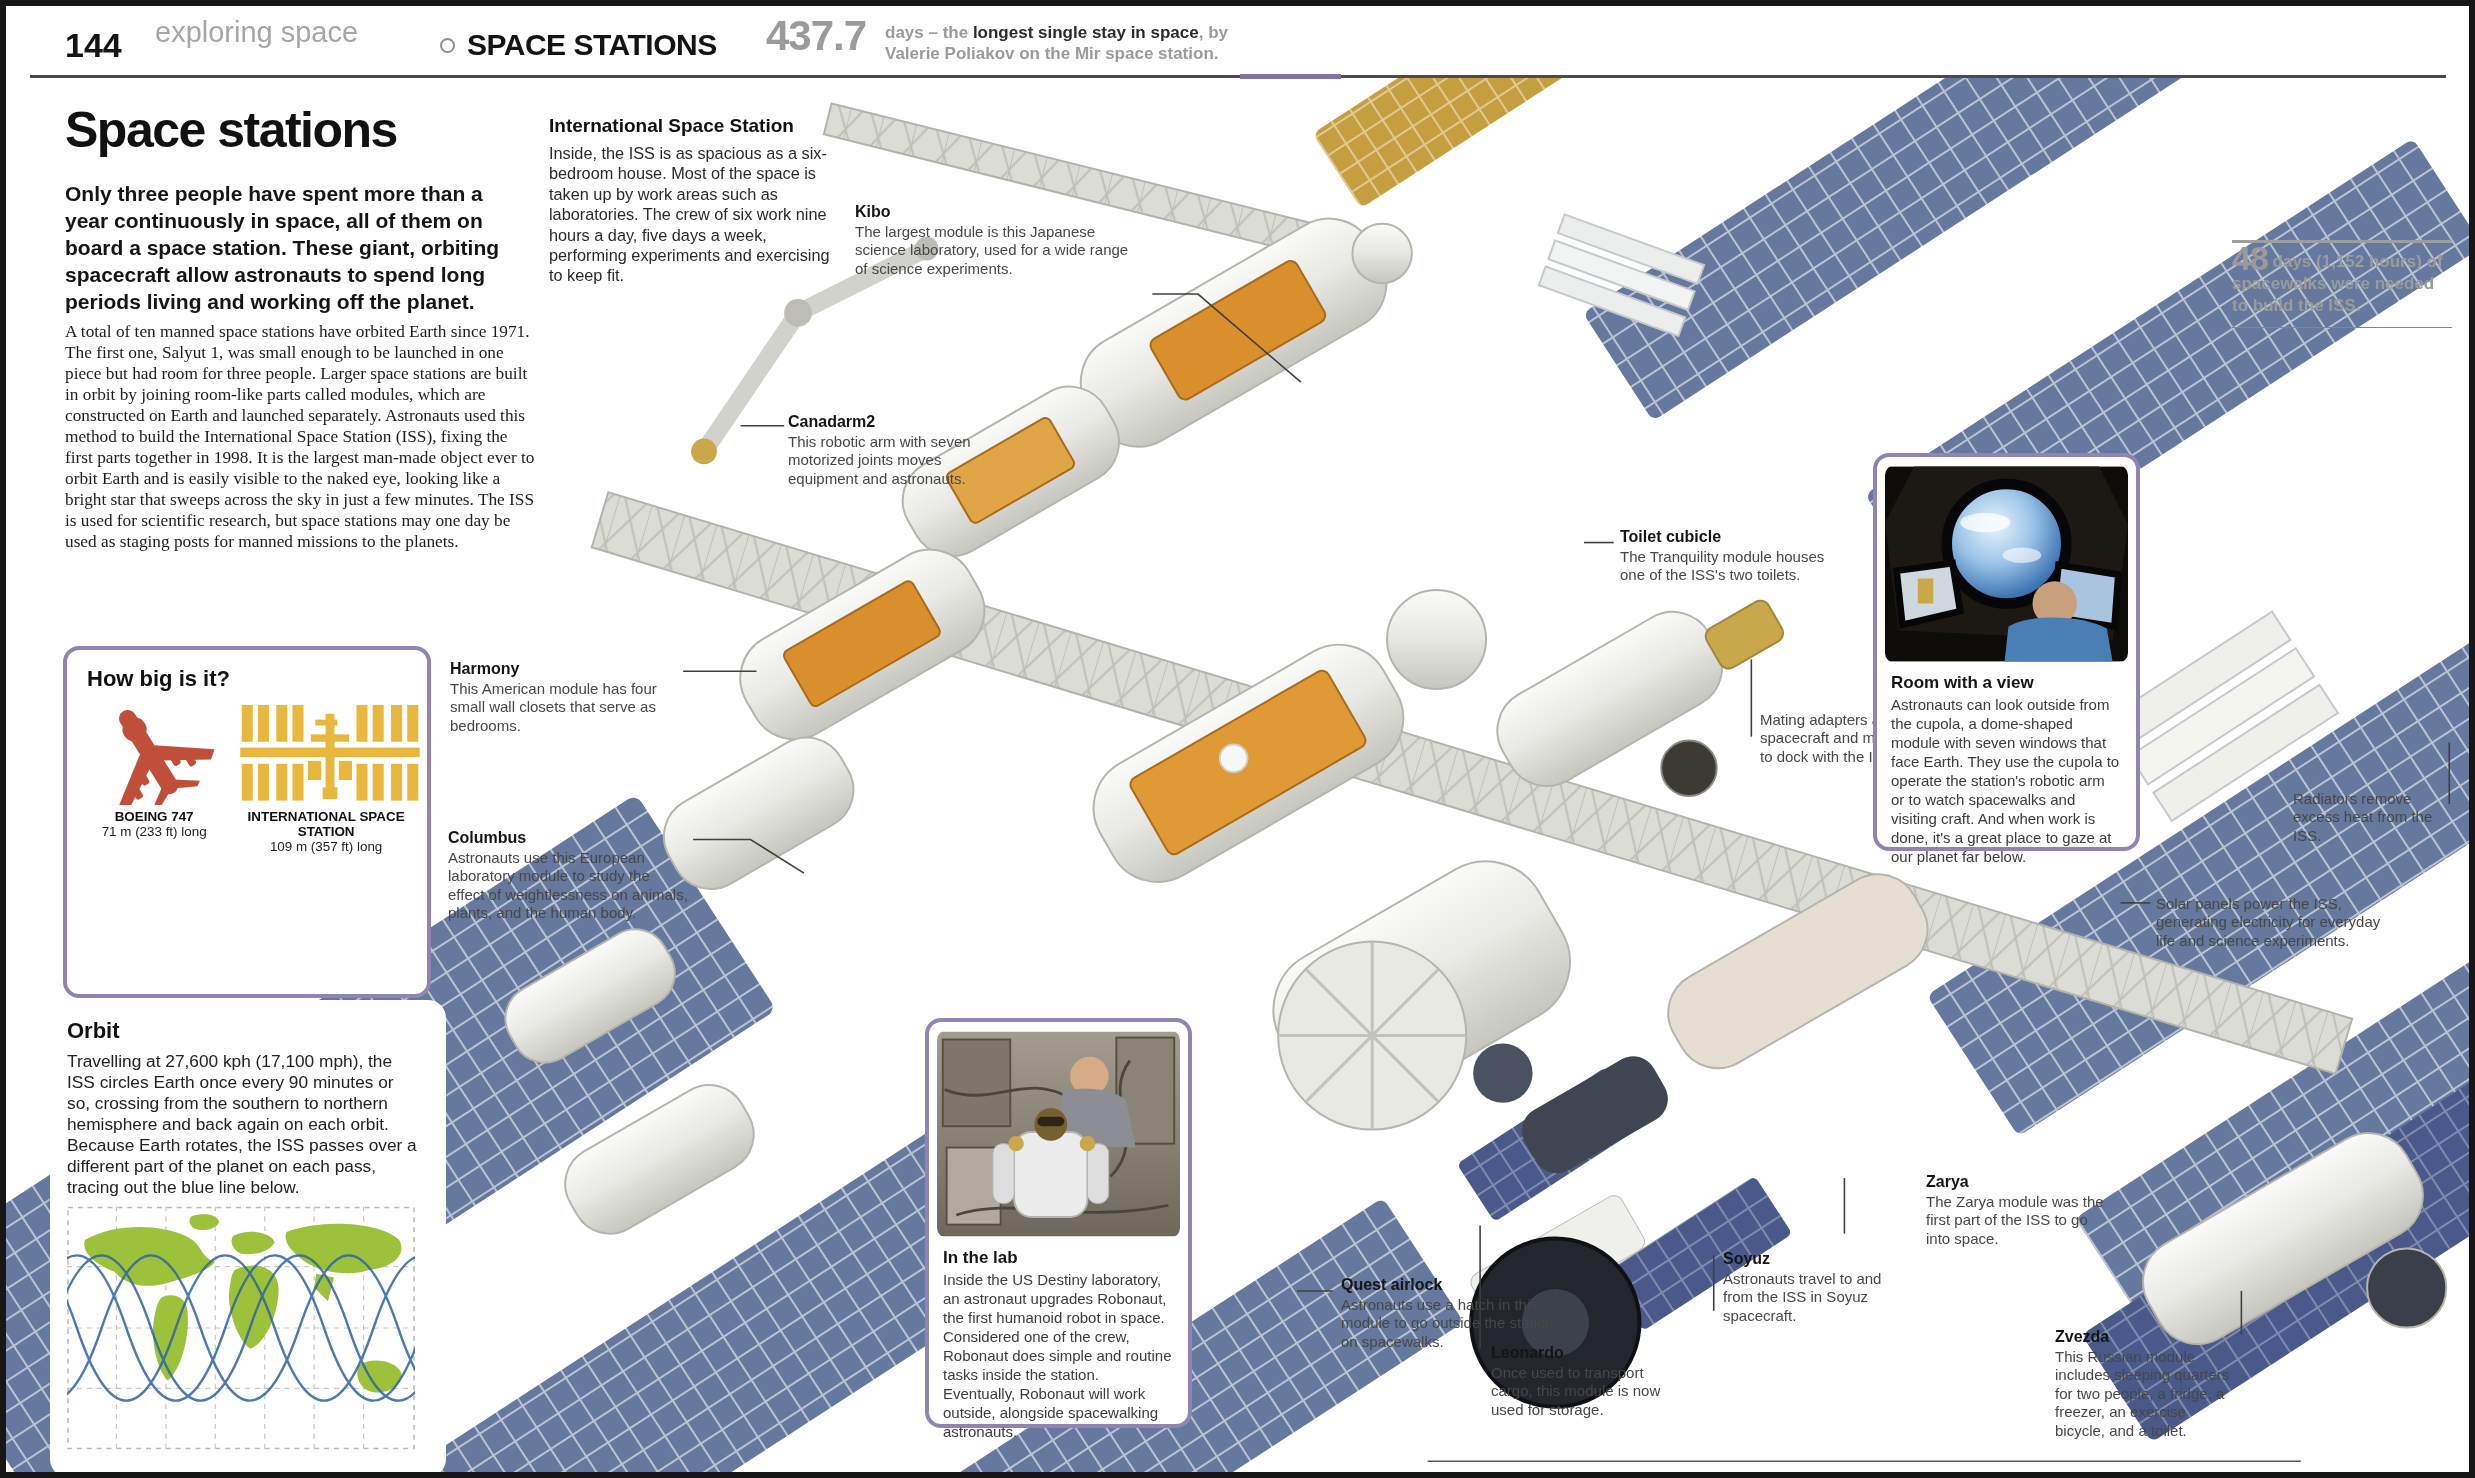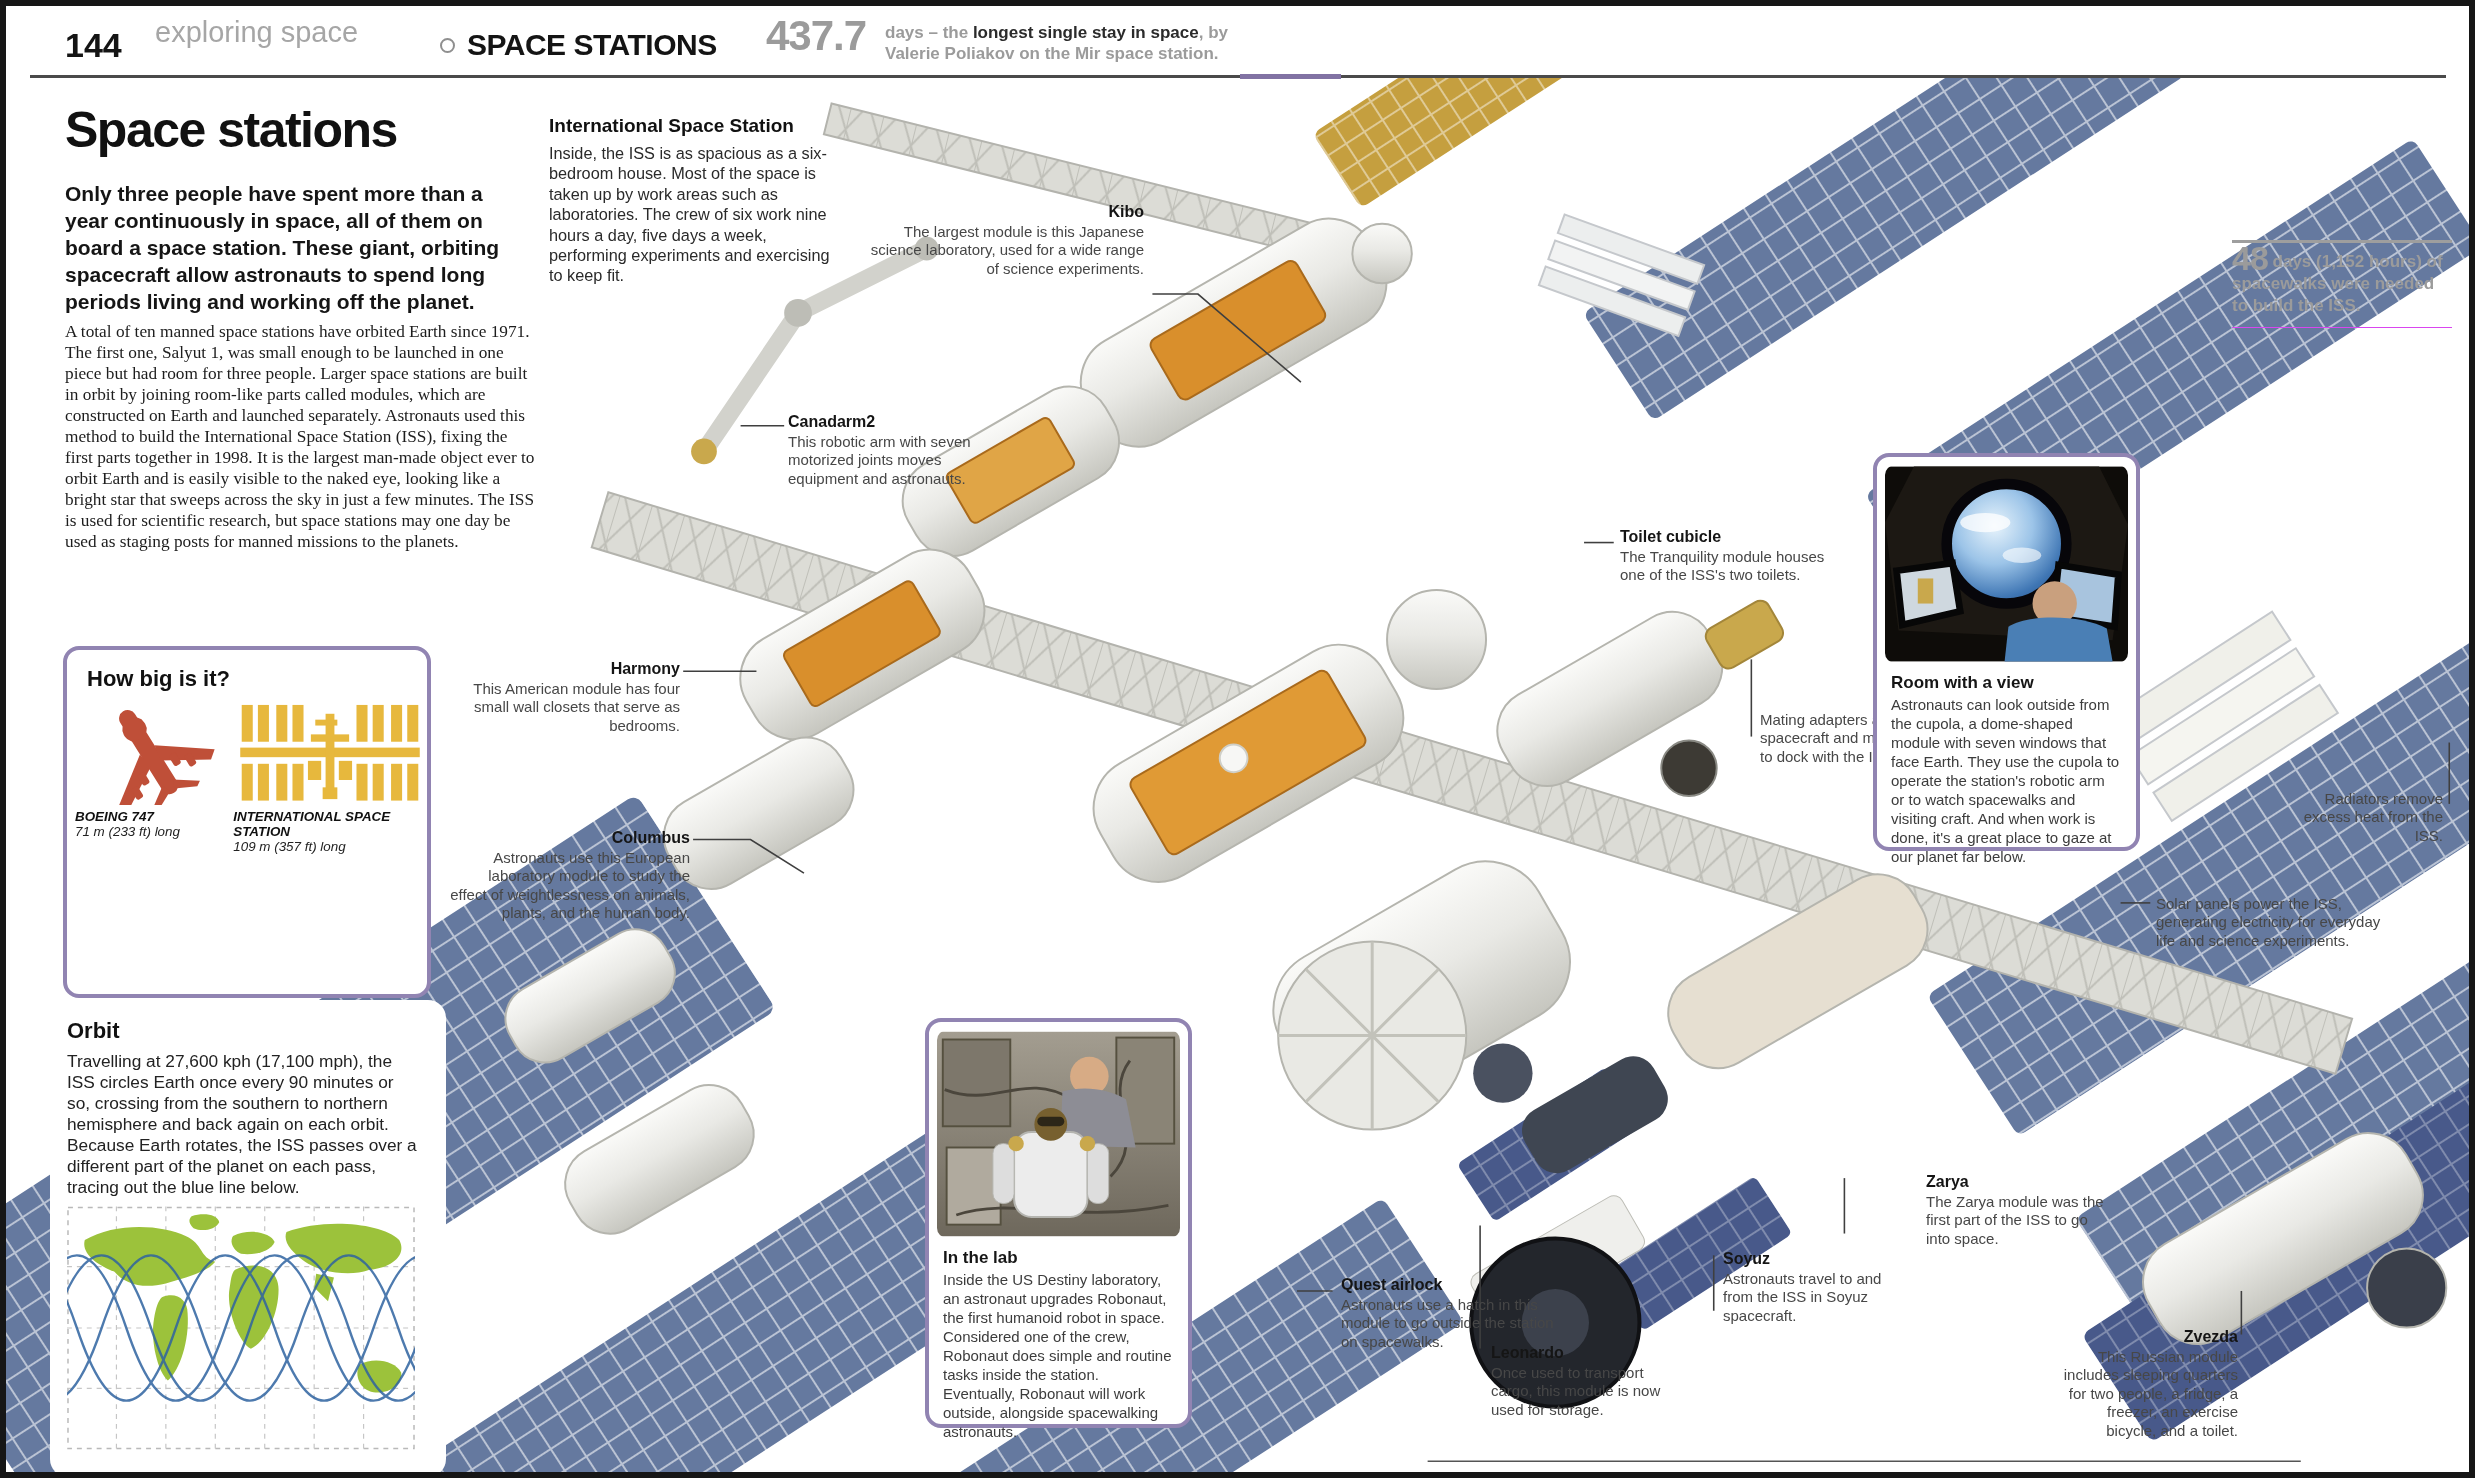--- a/index.html
+++ b/index.html
@@ -27,31 +27,31 @@
   
   .pbox{position:absolute;background:#fff;border:4px solid #9184b2;border-radius:16px;padding:8px;
         z-index:7;box-sizing:border-box;}
   .pbox .photo{border-radius:10px;overflow:hidden;width:100%;display:block;}
   .b-title{font-weight:bold;font-size:17px;color:#161616;margin:10px 6px 2px;}
   .b-body{font-size:15px;line-height:19px;color:#3c3c3c;margin:0 6px 4px;}
   .howbig{left:57px;top:640px;width:368px;height:352px;}
   .hb-title{font-size:22px;font-weight:bold;color:#111;margin:8px 12px 4px;}
   .hb-body{font-size:17.3px;line-height:21px;color:#222;margin:0 12px;}
   .hb-row{display:flex;margin-top:10px;}
-  .hb-col{font-style:italic;}
+  .hb-col{text-align:center;}
   .hb-name{font-size:13.4px;font-weight:bold;color:#111;margin-top:4px;}
   .hb-len{font-size:13.4px;color:#222;}
   
   .orbit-panel{left:44px;top:994px;width:396px;height:477px;background:#fff;border-radius:18px;z-index:4;}
   .orbit-title{left:61px;top:1012px;font-size:22px;font-weight:bold;color:#111;z-index:6;}
   .orbit-body{left:61px;top:1045px;width:352px;font-size:17.3px;line-height:21px;color:#222;z-index:6;}
   .orbit-map{left:61px;top:1200px;z-index:6;}
   
   .callout{position:absolute;z-index:6;}
-  .ra{text-align:right;}
+  .ra{text-align:left;}
   .c-title{font-weight:bold;font-size:16px;color:#151515;line-height:19px;}
   .c-body{font-size:15px;color:#474747;line-height:18.4px;margin-top:2px;}
   
   .sw-fact{left:2226px;top:234px;width:220px;border-top:3px solid #9e9e9e;border-bottom:1px solid #d946ef;
            padding:4px 0 10px;z-index:6;color:#9b9b9b;font-weight:bold;font-size:17px;line-height:22px;}
   .sw-num{font-size:34px;letter-spacing:-1px;vertical-align:-3px;}
   svg{display:block;}
 </style>
 </head>
 <body>

